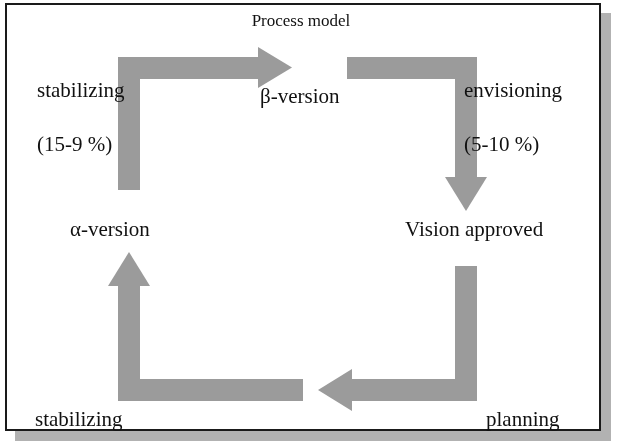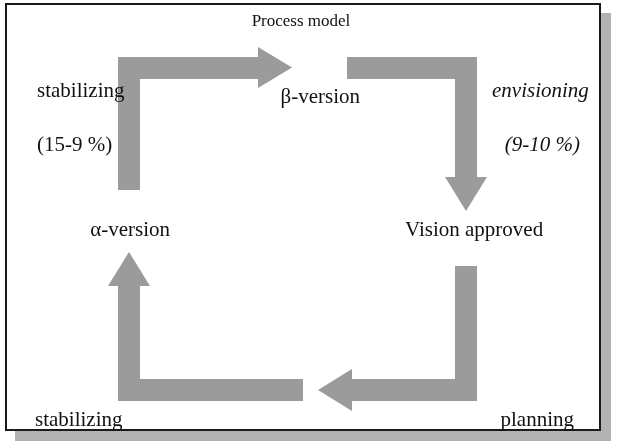--- a/index.html
+++ b/index.html
@@ -32,21 +32,21 @@
     top: 0;
     width: 620px;
     height: 446px;
   }
   .lbl {
     position: absolute;
     font-size: 21px;
     line-height: 18px;
     white-space: pre;
   }
-  .lbl.center { text-align: right; }
+  .lbl.center { text-align: left; }
   .title {
     position: absolute;
     left: 5px;
     top: 11px;
     width: 592px;
     text-align: center;
     font-size: 17px;
   }
 </style>
 </head>
@@ -83,23 +83,23 @@
     </g>
   </svg>
 
   <div class="title">Process model</div>
 
   <div class="lbl" style="left:37px; top:45px;">
     <div>stabilizing</div>
     <div>(15-9 %)</div>
   </div>
 
-  <div class="lbl center" style="left:492px; top:45px; width:88px;font-style:italic;">
+  <div class="lbl center" style="left:464px; top:45px; width:88px;">
     <div>envisioning</div>
-    <div>(9-10 %)</div>
+    <div>(5-10 %)</div>
   </div>
 
   <div class="lbl center" style="left:486px; top:374px; width:88px;">
     <div>planning</div>
     
   </div>
 
   <div class="lbl" style="left:35px; top:374px;">
     <div>stabilizing</div>
     

